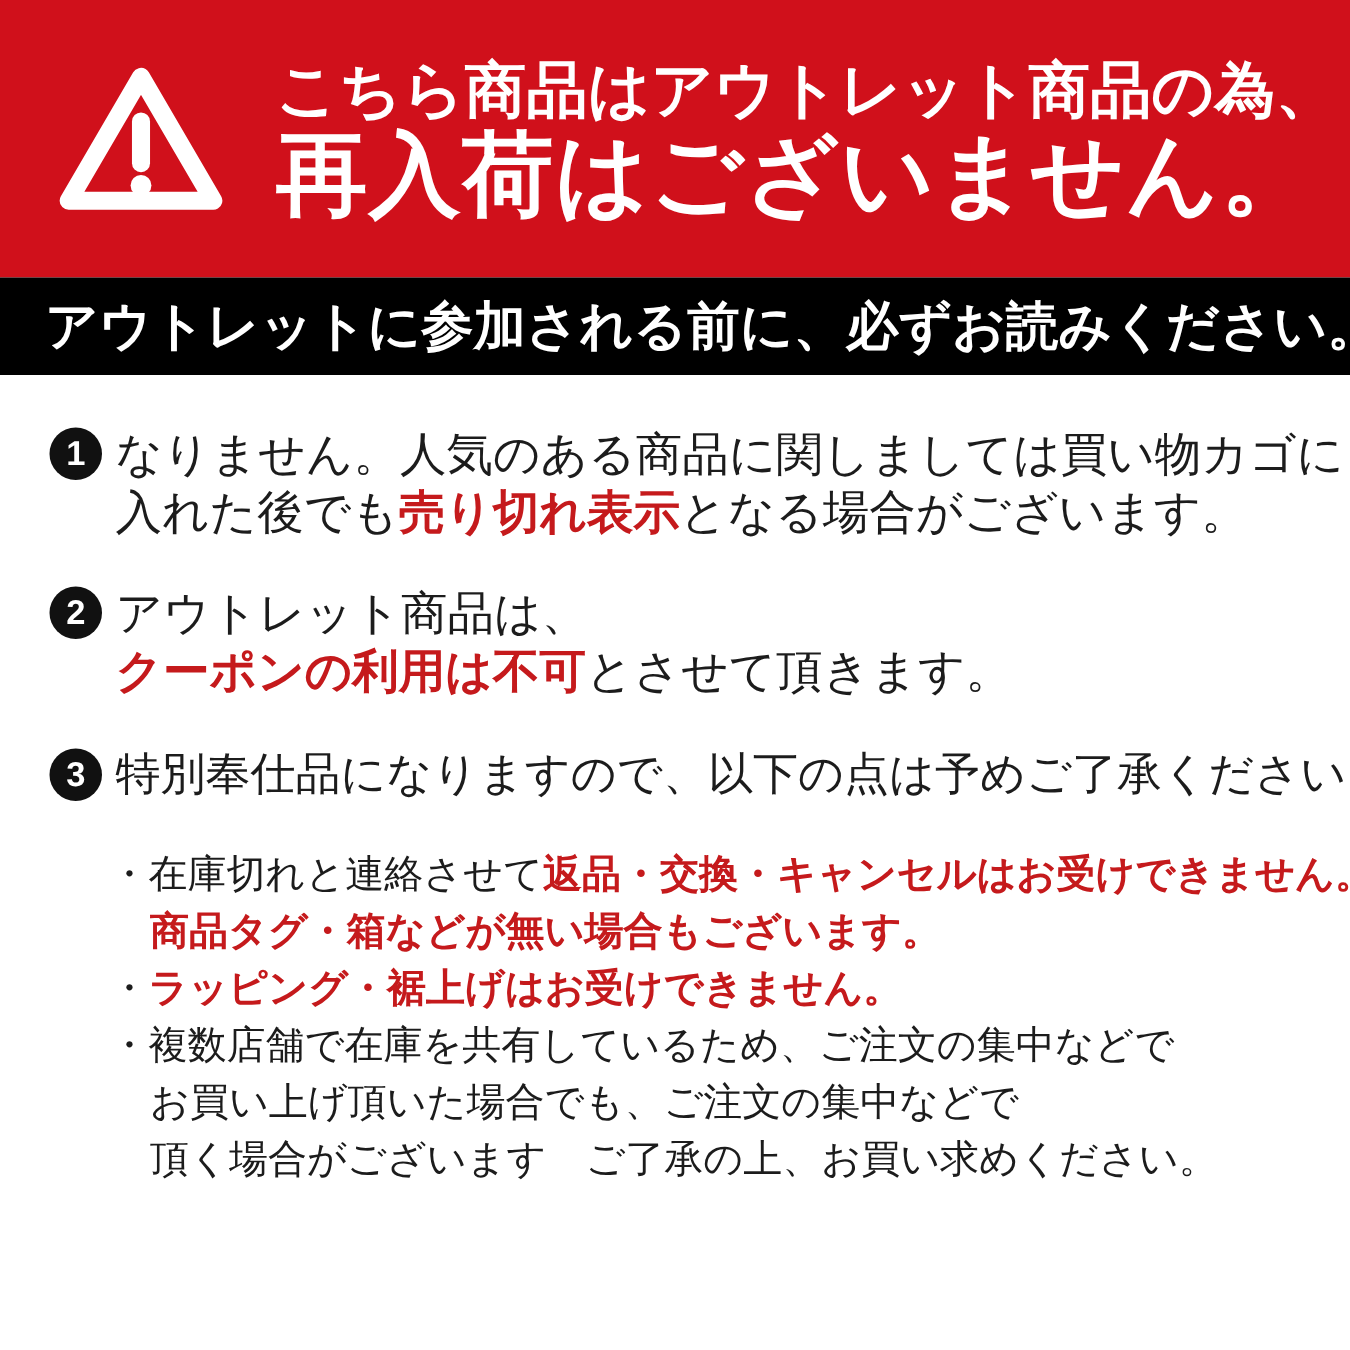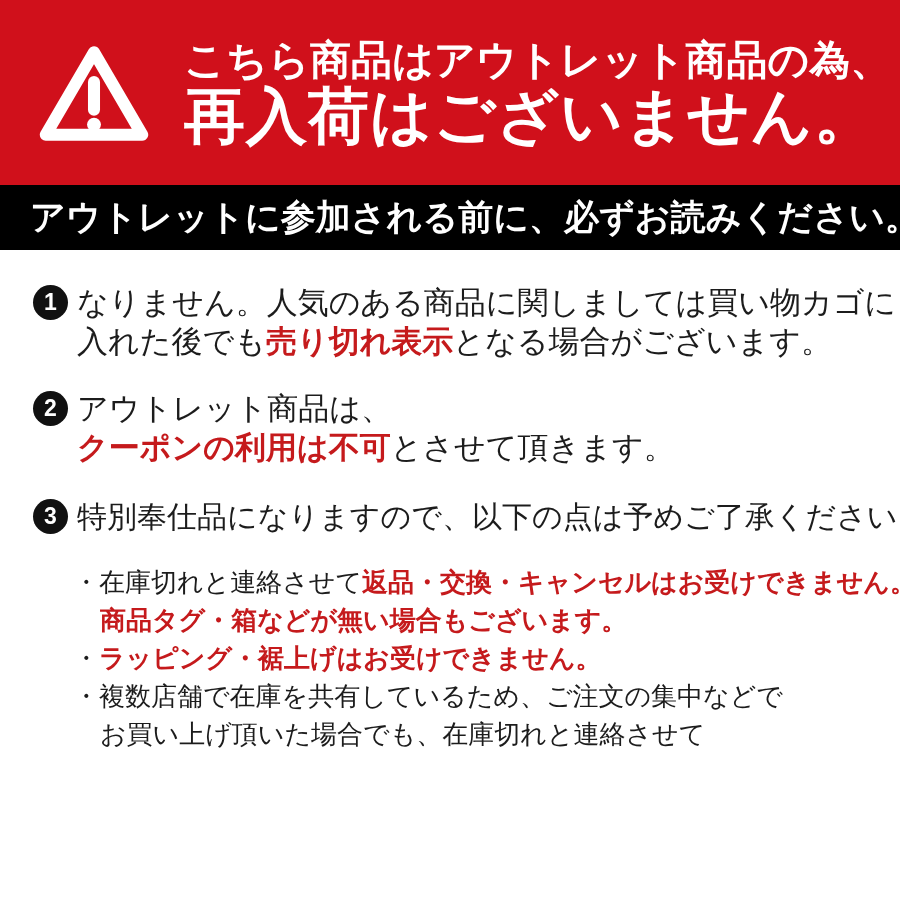--- a/index.html
+++ b/index.html
@@ -114,17 +114,18 @@
       <div class="item-text">
         <div>特別奉仕品になりますので、以下の点は予めご了承ください。</div>
       </div>
     </div>
 
     <div class="bullets">
       <div><span>・在庫切れと連絡させて</span><span class="red">返品・交換・キャンセルはお受けできません。</span></div>
       <div class="indent red">商品タグ・箱などが無い場合もございます。</div>
       <div><span>・</span><span class="red">ラッピング・裾上げはお受けできません。</span></div>
       <div>・複数店舗で在庫を共有しているため、ご注文の集中などで</div>
-      <div class="indent">お買い上げ頂いた場合でも、在庫切れと連絡させて</div>
+      <div class="indent">お買い上げ頂いた場合でも、ご注文の集中などで</div>
+      <div class="indent">頂く場合がございます　ご了承の上、お買い求めください。</div>
     </div>
 
   </main>
 </div>
 
 </body></html>

